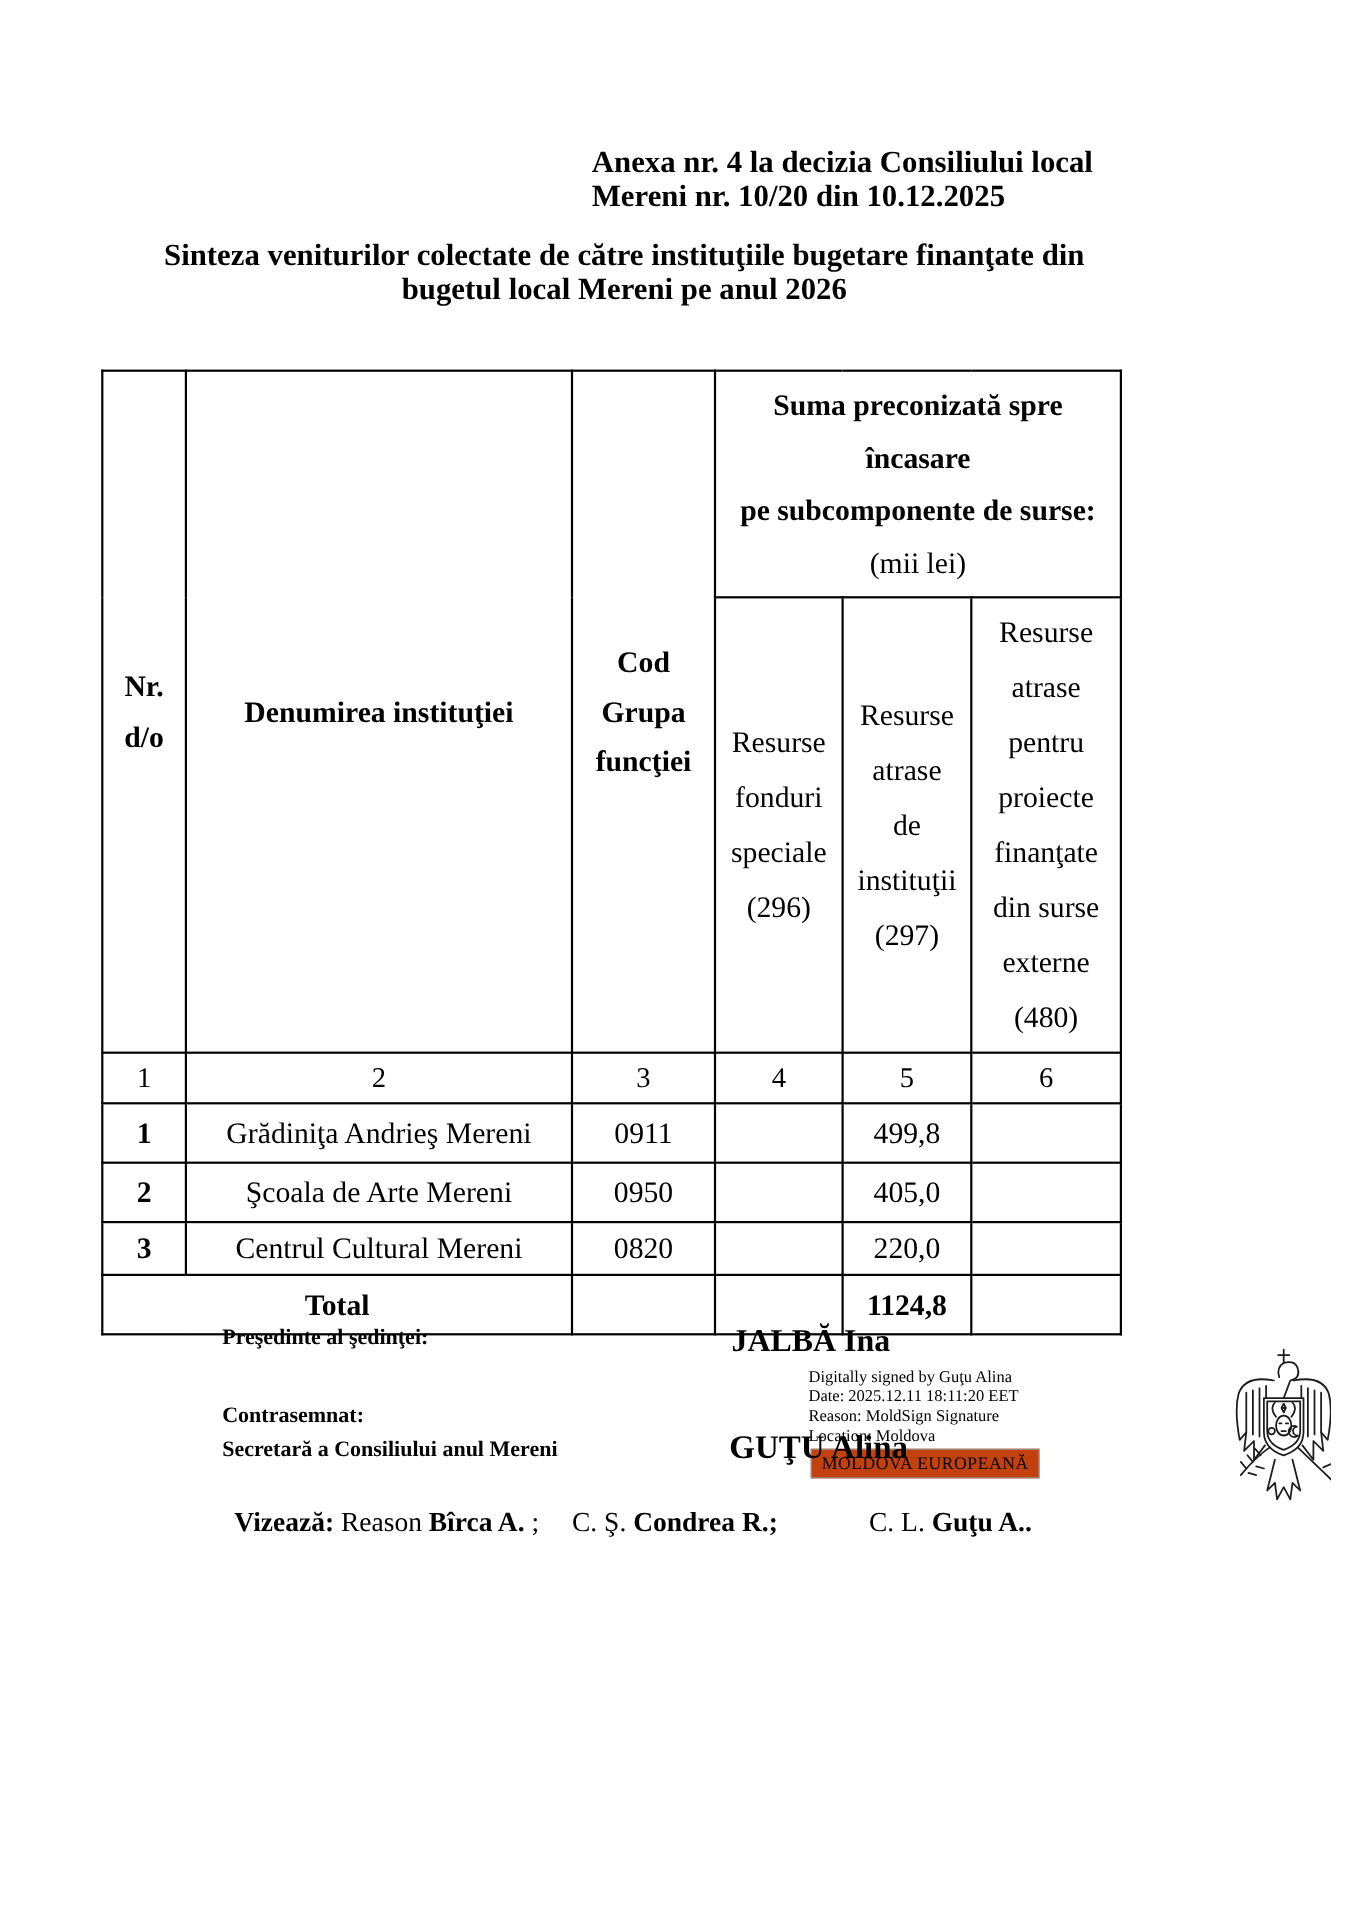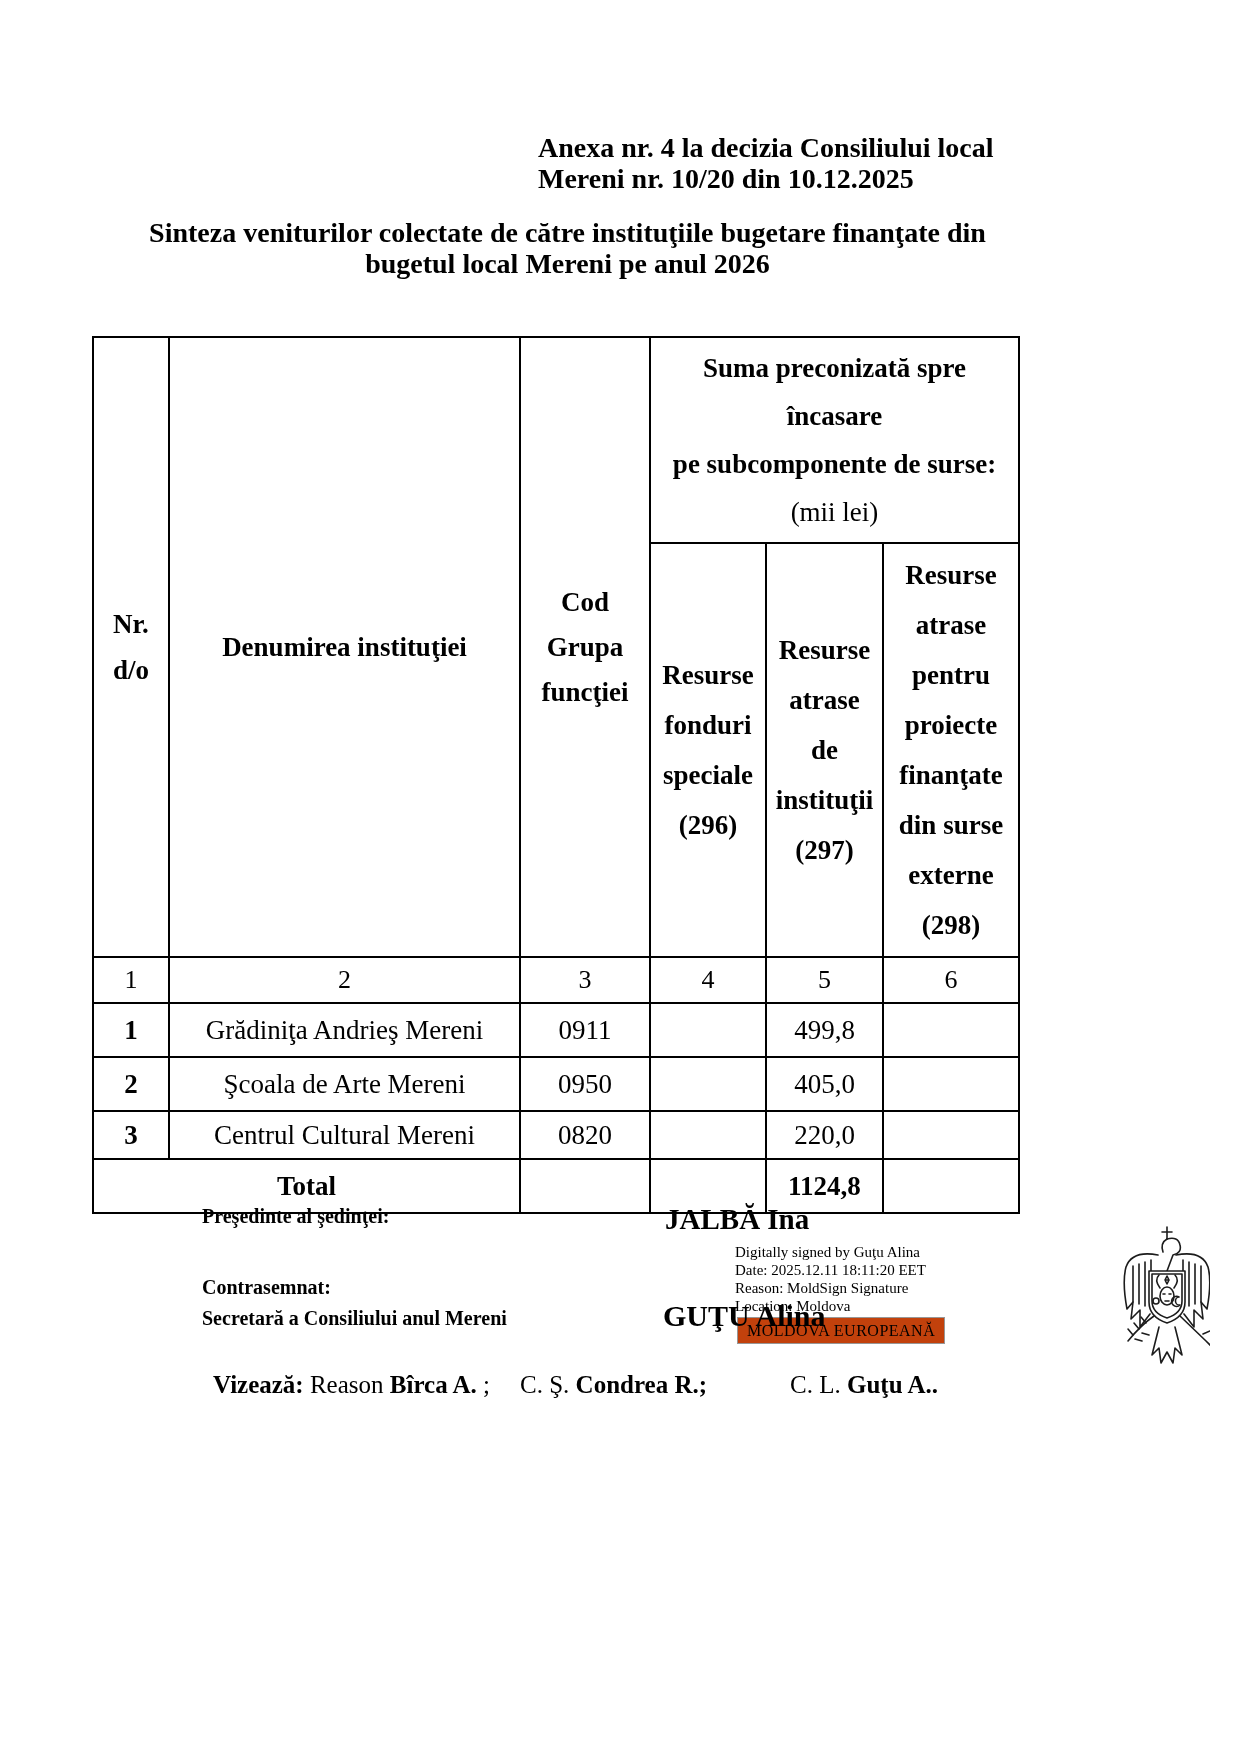--- a/index.html
+++ b/index.html
@@ -12,21 +12,21 @@
   .doc-title { position:absolute; left:95px; top:217px; width:945px; text-align:center; font-size:28px; font-weight:bold; line-height:31px; }
 
   table.main { position:absolute; left:92px; top:336px; border-collapse:collapse; table-layout:fixed; }
   table.main td { border:2px solid #000; padding:6px; font-size:27px; text-align:center; vertical-align:middle; overflow:hidden; }
   td.bold { font-weight:bold; }
   td.nr-cell { line-height:46px; font-weight:bold; }
   td.name-head { font-weight:bold; }
   td.cod-cell { vertical-align:top; padding-top:6px; line-height:45px; font-weight:bold; }
   td.suma-cell { vertical-align:top; padding-top:4px; line-height:48px; }
   .suma-l1,.suma-l2 { font-weight:bold; }
-  td.sub-cell { vertical-align:top; padding-top:8px; line-height:50px; font-weight:bold; }
+  td.sub-cell { vertical-align:top; padding-top:8px; line-height:50px; font-weight:normal; }
   tr.numrow td { font-size:26px; font-weight:normal; }
   td.inst-name { text-align:left; padding-left:13px; font-weight:normal; }
   td.plain { font-weight:normal; }
   td.total-label { font-weight:bold; }
   td.total-val { font-weight:bold; }
 
   .sig-label { position:absolute; font-size:20px; font-weight:bold; white-space:nowrap; }
   .sig-name  { position:absolute; font-size:29px; font-weight:bold; white-space:nowrap; }
   .digital-sig { position:absolute; left:735px; top:1243px; font-size:15px; line-height:18px; white-space:nowrap; }
   .eu-badge { position:absolute; left:737px; top:1317px; border:1px solid #979797; background:#c2410c;
@@ -93,21 +93,21 @@
           <div>(297)</div>
         </td>
         <td class="sub-cell">
           <div>Resurse</div>
           <div>atrase</div>
           <div>pentru</div>
           <div>proiecte</div>
           <div>finanţate</div>
           <div>din surse</div>
           <div>externe</div>
-          <div>(298)</div>
+          <div>(480)</div>
         </td>
       </tr>
       <tr class="numrow" style="height:46px">
         <td>1</td>
         <td>2</td>
         <td>3</td>
         <td>4</td>
         <td>5</td>
         <td>6</td>
       </tr>

